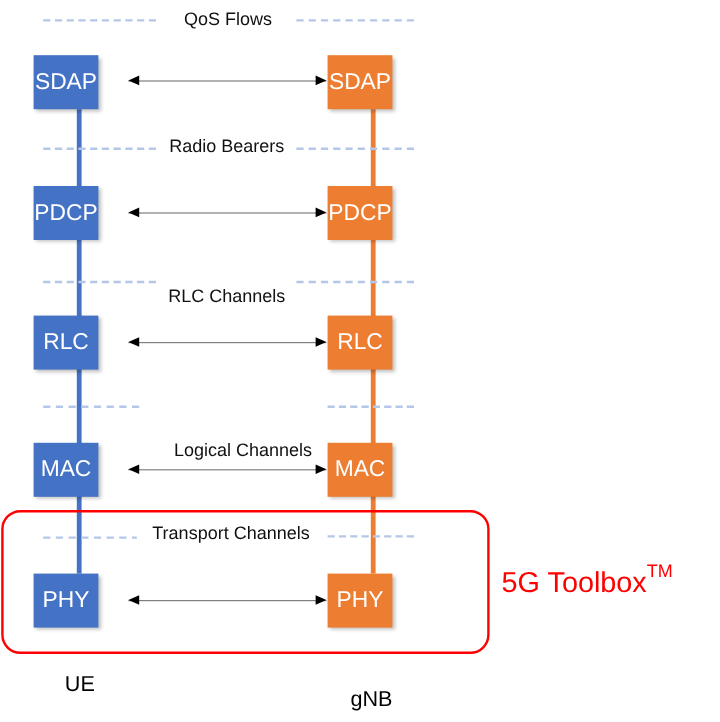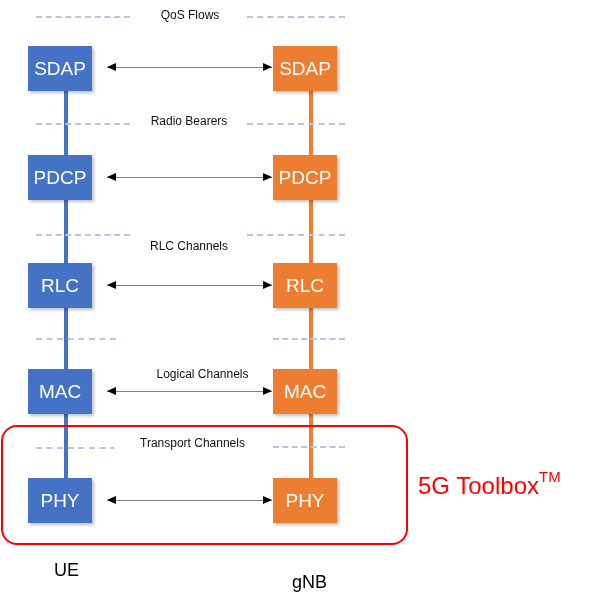--- a/index.html
+++ b/index.html
@@ -1,34 +1,34 @@
 <!DOCTYPE html>
 <html><head>
   <meta charset="utf-8">
   <style>
     html, body { margin: 0; padding: 0; background: #ffffff; }
     body { width: 600px; height: 602px; position: relative; overflow: hidden;
            font-family: "Liberation Sans", sans-serif; }
     .vline { position: absolute; width: 4px; }
     .vline.ue { left: 64px; background: #4472c4; }
     .vline.gnb { left: 309px; background: #ed7d31; }
-    .box { position: absolute; width: 64px; height: 45px; color: #ffffff;
+    .box { position: absolute; width: 54px; height: 45px; color: #ffffff;
            font-size: 19px; display: flex; align-items: center; justify-content: center;
            box-shadow: 2px 2px 3px rgba(0,0,0,0.25); text-align: center; }
     .box.ue { left: 28px; background: #4472c4; }
     .box.gnb { left: 273px; background: #ed7d31; }
     .arrow { position: absolute; left: 107px; width: 165px; height: 1px; background: #7f7f7f; }
     .arrow::before, .arrow::after { content: ""; position: absolute; top: -4px;
            border-top: 4.5px solid transparent; border-bottom: 4.5px solid transparent; }
     .arrow::before { left: 0; border-right: 9px solid #000; }
     .arrow::after { right: 0; border-left: 9px solid #000; }
     .dash { position: absolute; height: 0; border-top: 2px dashed #b4c7e7; }
     .dash.l { left: 36px; width: 94px; }
     .dash.r { left: 247px; width: 98px; }
-    .chlabel { position: absolute; background: #ffffff; color: #111; font-size: 12px;
+    .chlabel { position: absolute; background: #ffffff; color: #111; font-size: 15px;
                text-align: center; padding: 2px 0; white-space: nowrap; }
     .redbox { position: absolute; left: 1px; top: 425px; width: 403px; height: 116px;
               border: 2px solid #ff0000; border-radius: 16px; }
     .brand { position: absolute; left: 418px; top: 472px; color: #ff0000; font-size: 24px; }
     .brand sup { font-size: 15px; vertical-align: top; position: relative; top: -4px; }
     .node { position: absolute; top: 560px; font-size: 18px; color: #000; }
   </style>
 </head>
 <body>
 

